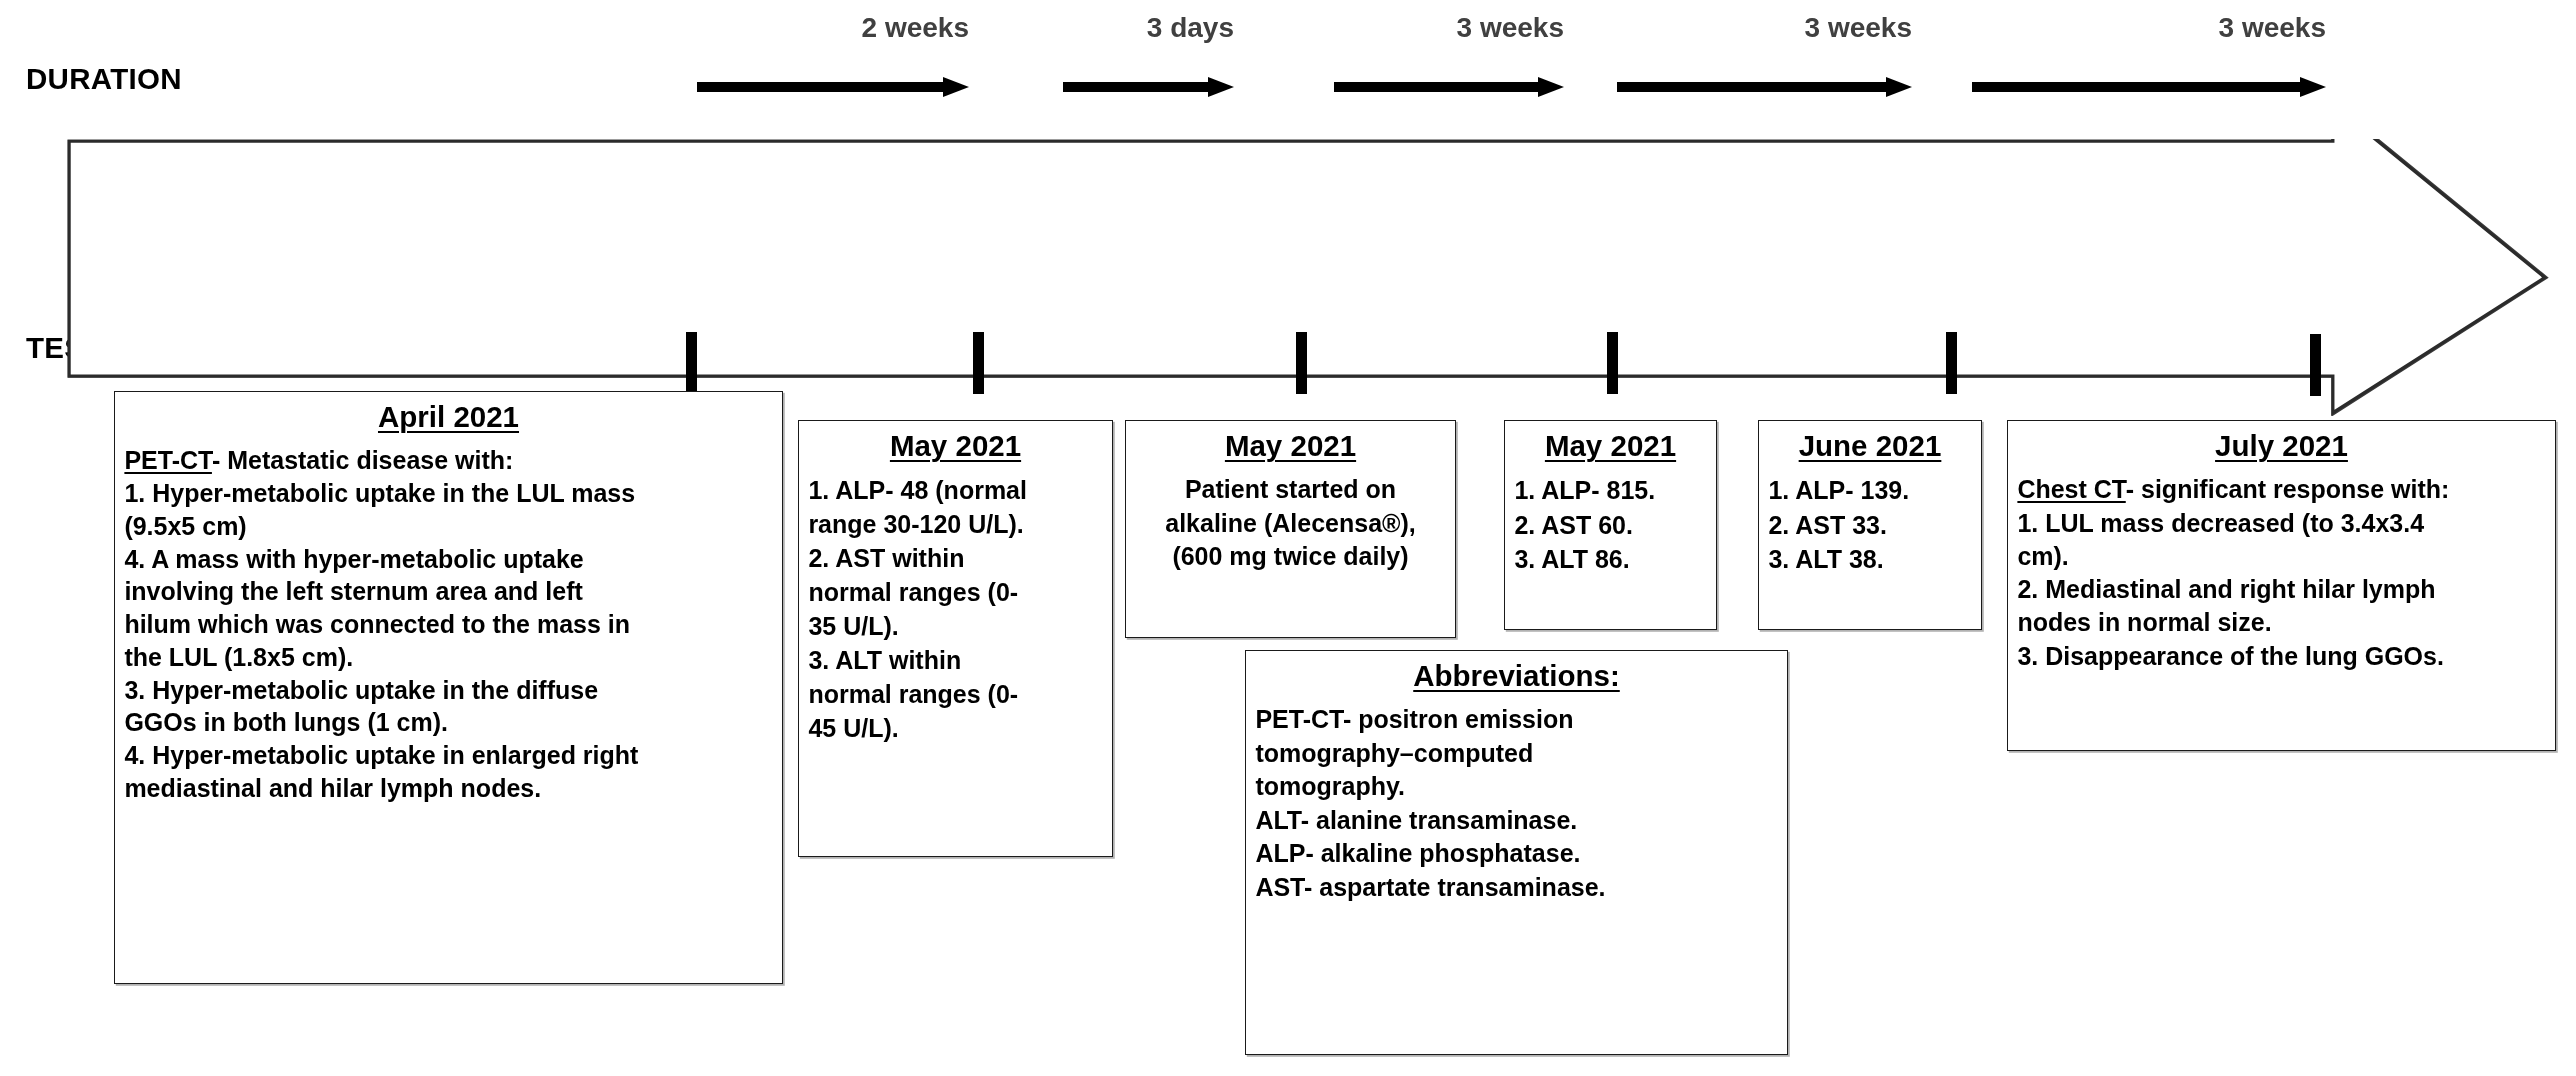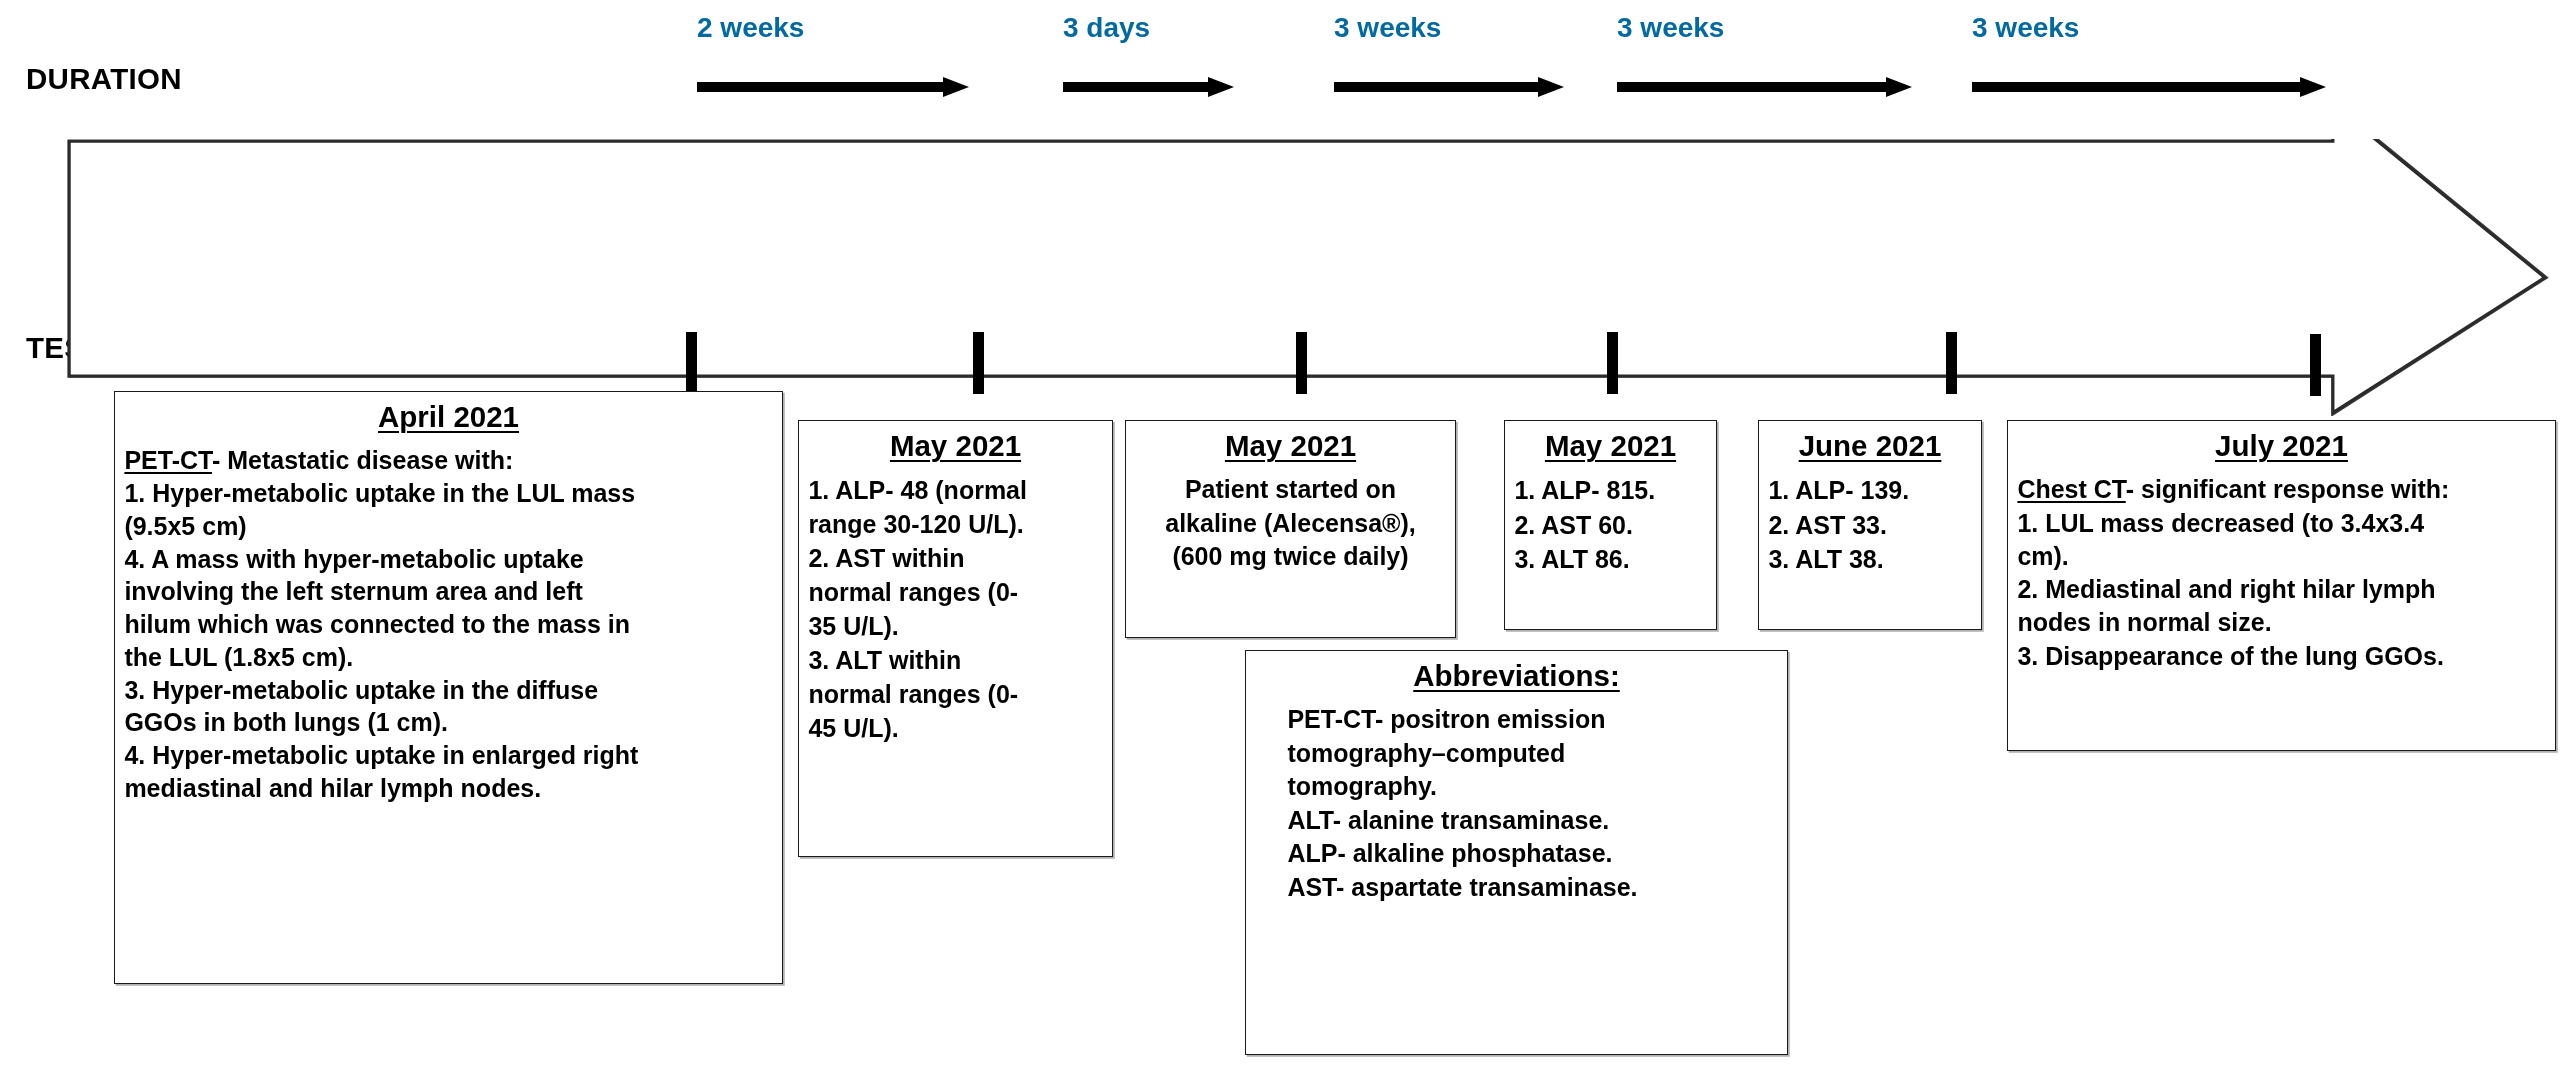--- a/index.html
+++ b/index.html
@@ -31,25 +31,25 @@
   }
   #duration-label { left: 26px; top: 62px; }
   #testdate-label { left: 26px; top: 331px; }
 
   
   .duration-group { position: absolute; top: 0; }
   .duration-text {
     position: absolute;
     top: 11.8px;
     width: 100%;
-    text-align: left;
+    text-align: right;
     font-weight: 700;
     font-size: 28px;
     white-space: nowrap;
-    color: #0369a1;
+    color: #404040;
   }
   .duration-arrow {
     position: absolute;
     top: 77px;
     left: 0;
     height: 20px;
   }
   .duration-arrow .shaft {
     position: absolute;
     left: 0;
@@ -126,21 +126,21 @@
   #box-may-2   { left: 1504px; top: 420px;  width: 213px;  height: 210px; }
   #box-may-2 .box-body { font-size: 25px; line-height: 1.38; }
 
   #box-june    { left: 1758px; top: 420px;  width: 224px;  height: 210px; }
   #box-june .box-body { font-size: 25px; line-height: 1.38; }
 
   #box-july    { left: 2007px; top: 420px;  width: 549px;  height: 331px; }
   #box-july .box-body { font-size: 25px; line-height: 1.33; }
 
   #box-abbrev  { left: 1245px; top: 650px; width: 543px;  height: 405px; }
-  #box-abbrev .box-body { font-size: 25px; line-height: 1.34; margin-left: 32px; }
+  #box-abbrev .box-body { font-size: 25px; line-height: 1.34; }
 </style>
 </head>
 <body>
 
 <div id="canvas">
 
   <div class="row-label" id="duration-label">DURATION</div>
 
   <div class="row-label" id="testdate-label">TEST DATE</div>
 

